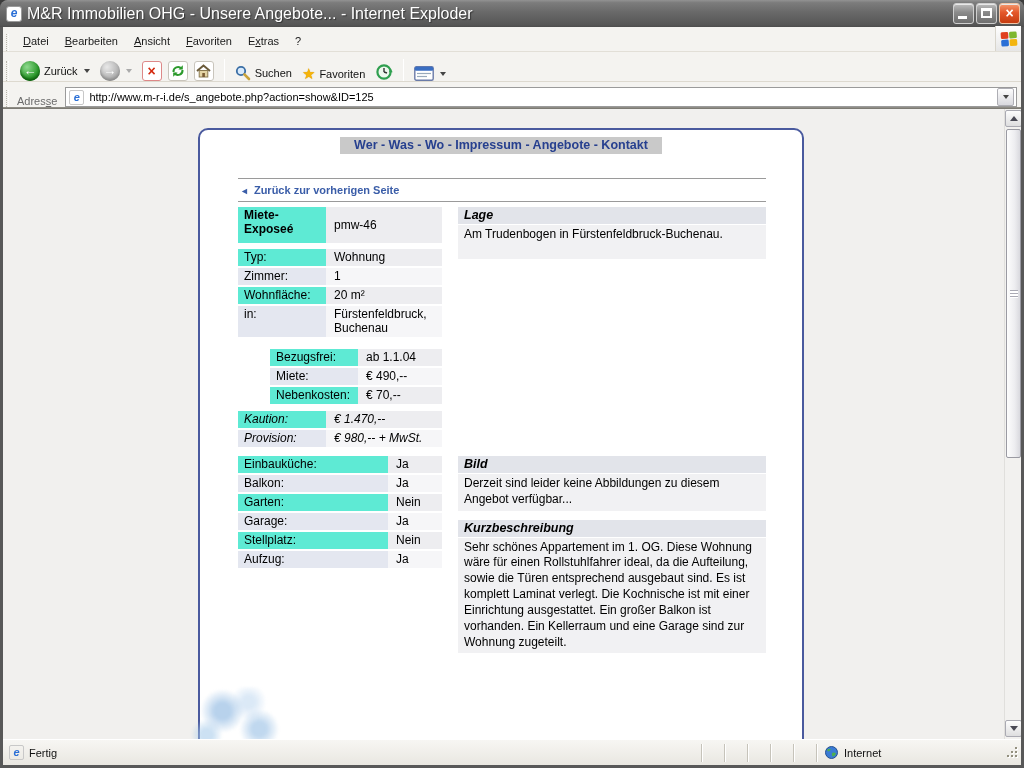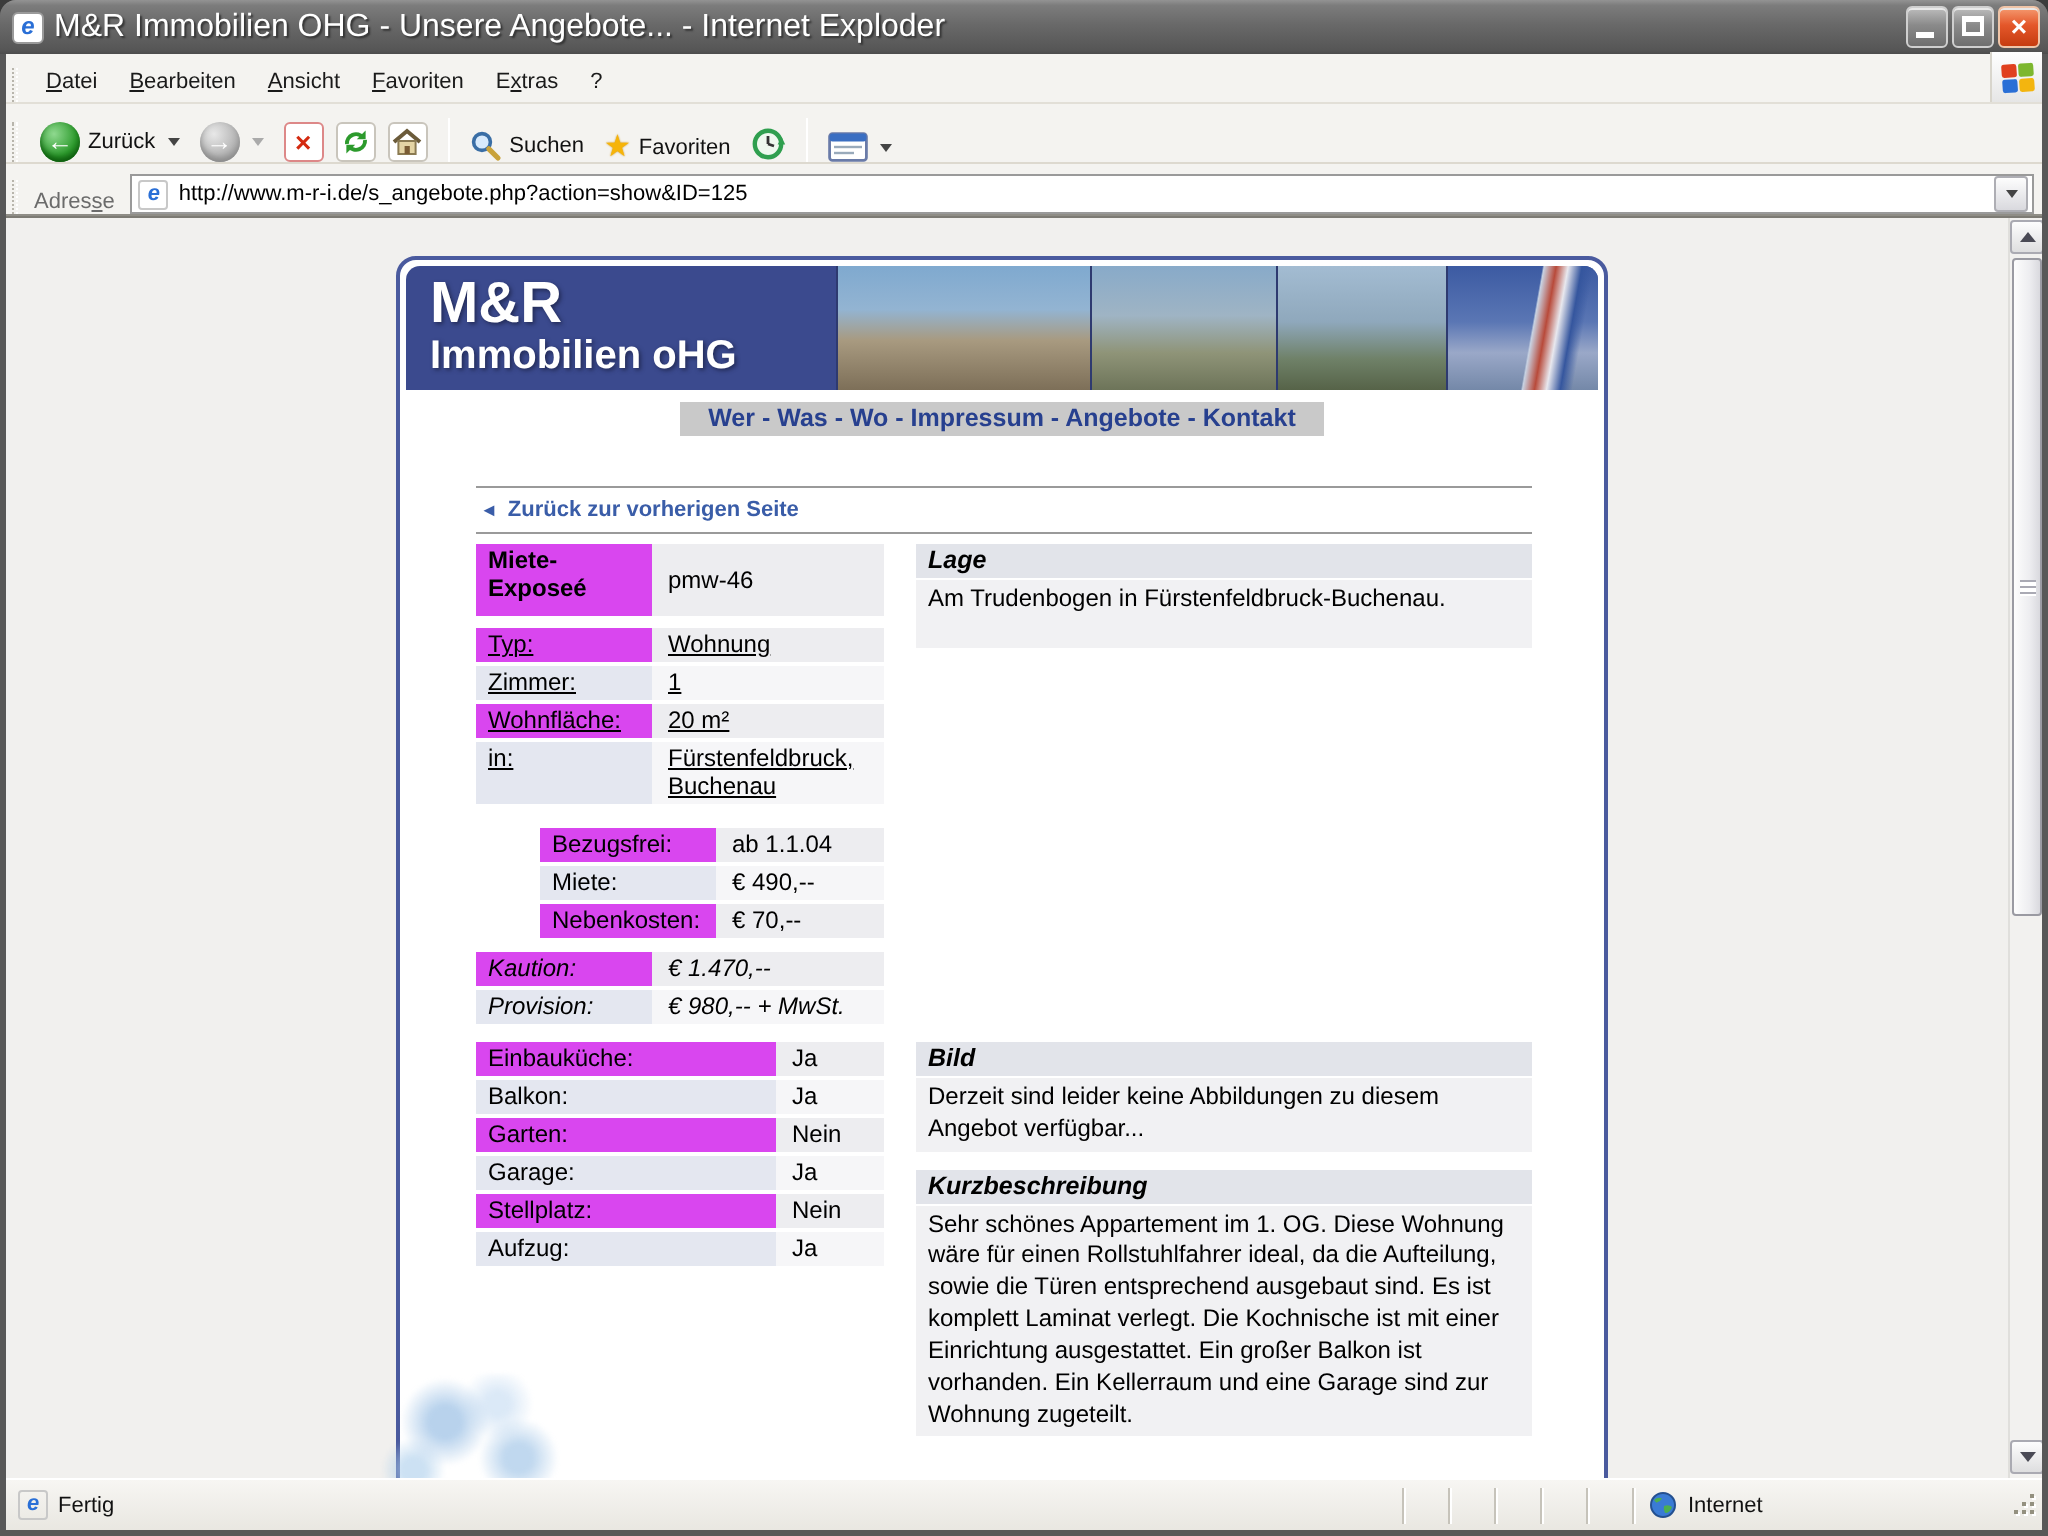--- a/index.html
+++ b/index.html
@@ -84,25 +84,25 @@
   .rule { border:0; border-top:1px solid #9a9a9a; margin:0 36px 0 38px; }
   .r1 { margin-top:25px; } .r2 { margin-top:5px; }
   .back-link { margin:5px 38px 5px 40px; color:var(--link-blue,#3a5da8); font-weight:bold; font-size:11px; }
   .back-link .tri { font-size:9px; margin-right:5px; }
 
   .columns { display:flex; gap:16px; margin:5px 36px 0 38px; }
   .col-left { width:204px; }
   .col-right { flex:1; }
 
   .dtable { width:100%; margin-bottom:6px; }
-  .dtable:nth-child(2) { margin-bottom:12px;text-decoration:underline; }
+  .dtable:nth-child(2) { margin-bottom:12px; }
   .dtable:nth-child(3) { margin-bottom:7px;padding-left:32px; }
   .dtable:nth-child(4) { margin-bottom:9px;font-style:italic; }
   .drow { display:flex; margin-bottom:2px; font-size:12px; }
-  .dlabel { width:88px; background:#d946ef; padding:1px 4px 2px 6px; flex:0 0 auto; }
+  .dlabel { width:88px; background:#5eead4; padding:1px 4px 2px 6px; flex:0 0 auto; }
   .dvalue { flex:1; background:#ededf0; padding:1px 4px 2px 8px; }
   .drow:nth-child(even) .dlabel { background:#e4e7f0; }
   .drow:nth-child(even) .dvalue { background:#f6f6f8; }
   .dtable.wide .dlabel { width:150px; }
   .dlabel.bold { font-weight:bold; }
   .dtable:first-child .drow { min-height:36px; }
   .dtable:first-child .dvalue { display:flex; align-items:center; }
 
   .section { margin-bottom:8px; }
   .section:nth-child(1) { margin-bottom:197px; }
@@ -249,32 +249,20 @@
       <input class="addr-url" value="http://www.m-r-i.de/s_angebote.php?action=show&amp;ID=125" style="">
       <div class="addr-drop">
           <div class="drop" style="margin:0"></div>
         </div>
     </div>
   </div>
 
   <div class="viewport">
 
     <div class="content-box">
-      <div class="banner">
-        <div class="brand">
-          <div class="brand1">M&amp;R</div>
-          <div class="brand2">Immobilien oHG</div>
-        </div>
-        <div class="photos">
-          <div class="ph ph1"></div>
-          <div class="ph ph2"></div>
-          <div class="ph ph3"></div>
-          <div class="ph ph4"></div>
-        </div>
-      </div>
 
       <div class="nav-row">
         <span class="nav-pill">Wer - Was - Wo - Impressum - Angebote - Kontakt</span>
       </div>
 
       <hr class="rule r1">
       <div class="back-link">
         <span class="tri">◄</span><span>Zurück zur vorherigen Seite</span>
       </div>
       <hr class="rule r2">

